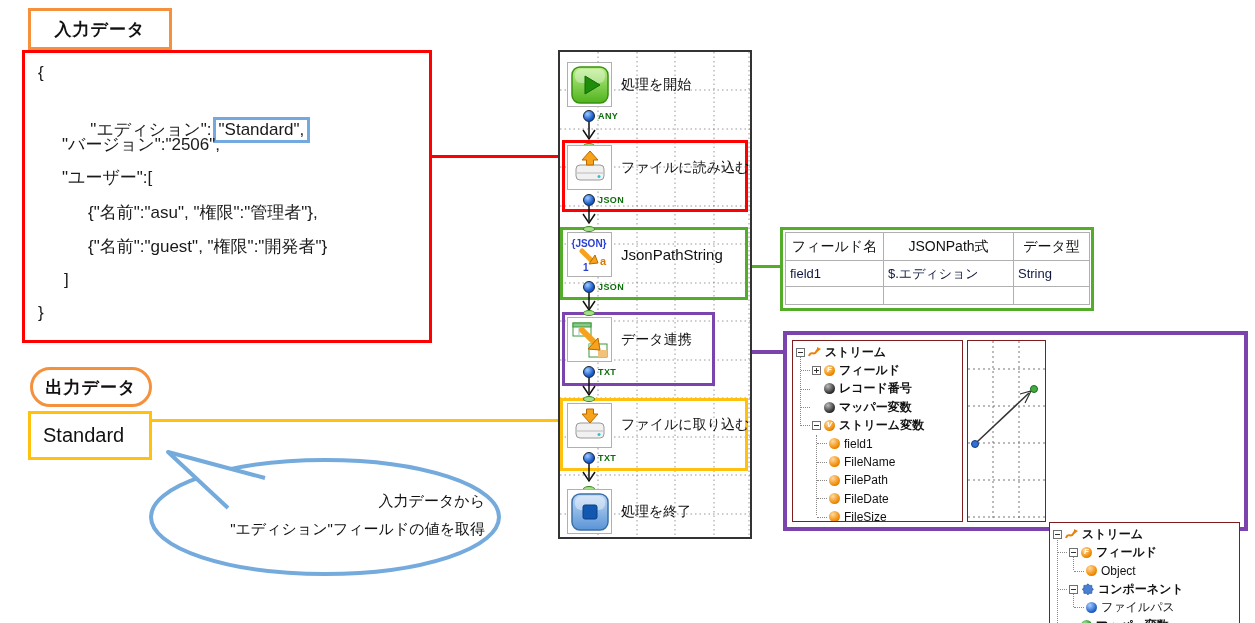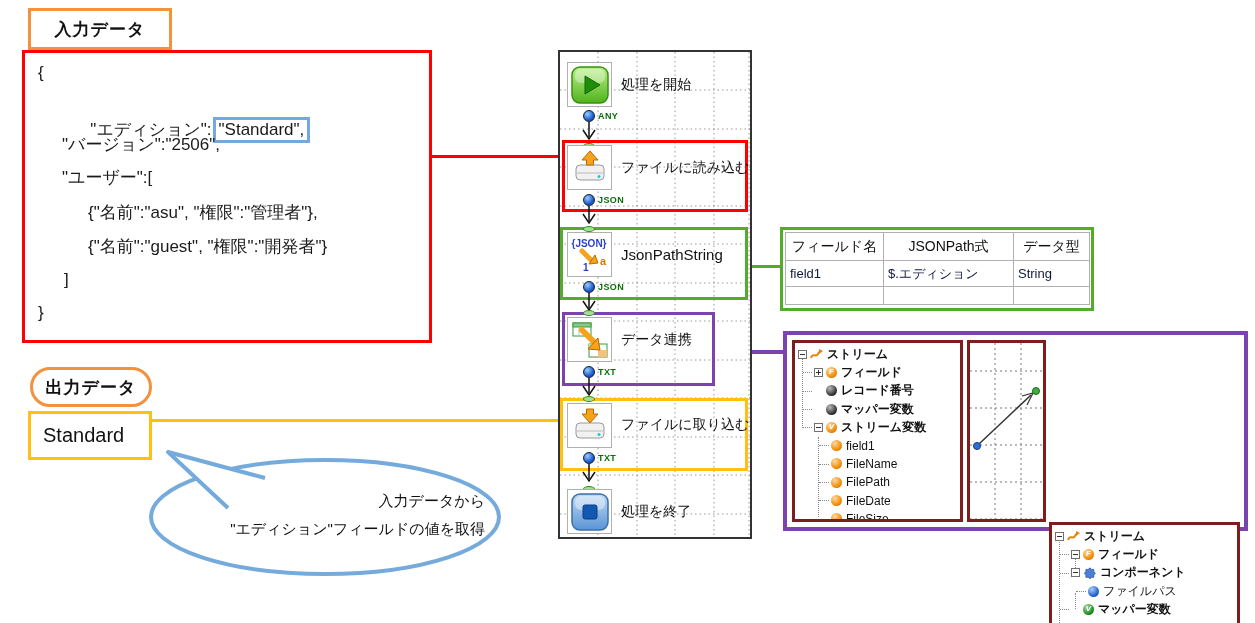--- a/index.html
+++ b/index.html
@@ -36,21 +36,21 @@
   #jp-table-box{border:3px solid #53AD2B;background:#fff;padding:2px;box-sizing:border-box;}
   #jp-table{border-collapse:collapse;width:100%;table-layout:fixed;}
   #jp-table td,#jp-table th{border:1px solid #b0b0b0;font-weight:normal;overflow:hidden;white-space:nowrap;}
   #jp-table th{font-size:14px;text-align:center;height:25px;color:#111;}
   #jp-table td{font-size:13px;text-align:left;padding-left:4px;color:#101840;}
   tr.data-row td{height:23px;}
   tr.empty-row td{height:15px;}
 
   
   #mapper-panel{border:4px solid #7B43AE;background:#fff;box-sizing:content-box;}
-  .subpanel{position:absolute;border:3px solid #7f1d1d;background:#fff;box-sizing:border-box;overflow:hidden;}
+  .subpanel{position:absolute;border:1px solid #7f1d1d;background:#fff;box-sizing:border-box;overflow:hidden;}
   .tree{padding-top:2px;position:relative;}
   .trow{position:relative;display:flex;align-items:center;height:18.3px;font-size:12px;white-space:nowrap;}
   .trow .tlabel{margin-left:4px;}
   .trow.b .tlabel{font-weight:bold;}
   .lvl0{padding-left:3px;} .lvl1{padding-left:19px;} .lvl2{padding-left:36px;}
   .lvl1::before{content:"";position:absolute;left:8px;top:9px;width:9px;border-top:1px dotted #888;}
   .lvl2::before{content:"";position:absolute;left:24px;top:9px;width:10px;border-top:1px dotted #888;}
   .vguide{position:absolute;width:0;border-left:1px dotted #888;}
   .expand{width:9px;height:9px;border:1px solid #707070;background:#fff;flex:none;margin-right:3px;position:relative;z-index:1;box-sizing:border-box;}
   .expand::after{content:"";position:absolute;left:1px;top:3px;width:5px;height:1px;background:#333;}
@@ -348,20 +348,24 @@
           </span>
         <span class="tlabel">ストリーム</span>
       </div>
       <div class="trow lvl1 b">
         <span class="expand"></span>
         <span class="ball b-orange">
             <i>F</i>
           </span>
         <span class="tlabel">フィールド</span>
       </div>
+      <div class="trow lvl2">
+        <span class="ball b-orange"></span>
+        <span class="tlabel">Object</span>
+      </div>
       <div class="trow lvl1 b">
         <span class="expand"></span>
         <span class="tico">
             <svg width="13" height="12" viewBox="0 0 18 16">
               <path d="M4 3 h4 c0-2.6 3-2.6 3 0 h4 v4 c2.6 0 2.6 3 0 3 v4 h-4 c0 2.6 -3 2.6 -3 0 h-4 v-4 c-2.6 0 -2.6-3 0-3 z" fill="#4A7FD4" stroke="#2A56A0"></path>
             </svg>
           </span>
         <span class="tlabel">コンポーネント</span>
       </div>
       <div class="trow lvl2">

